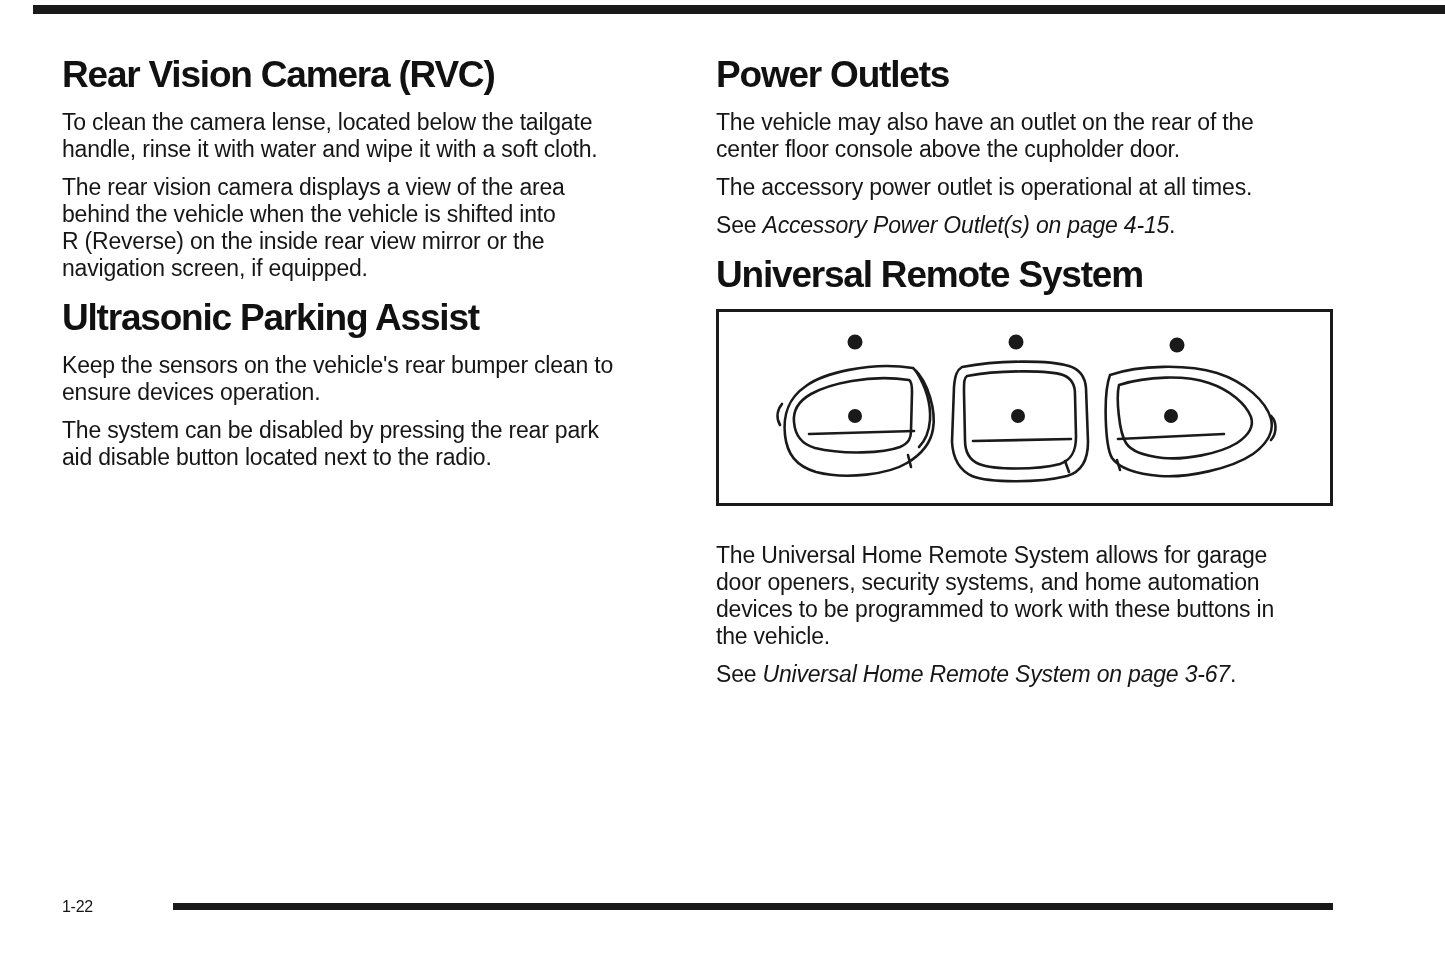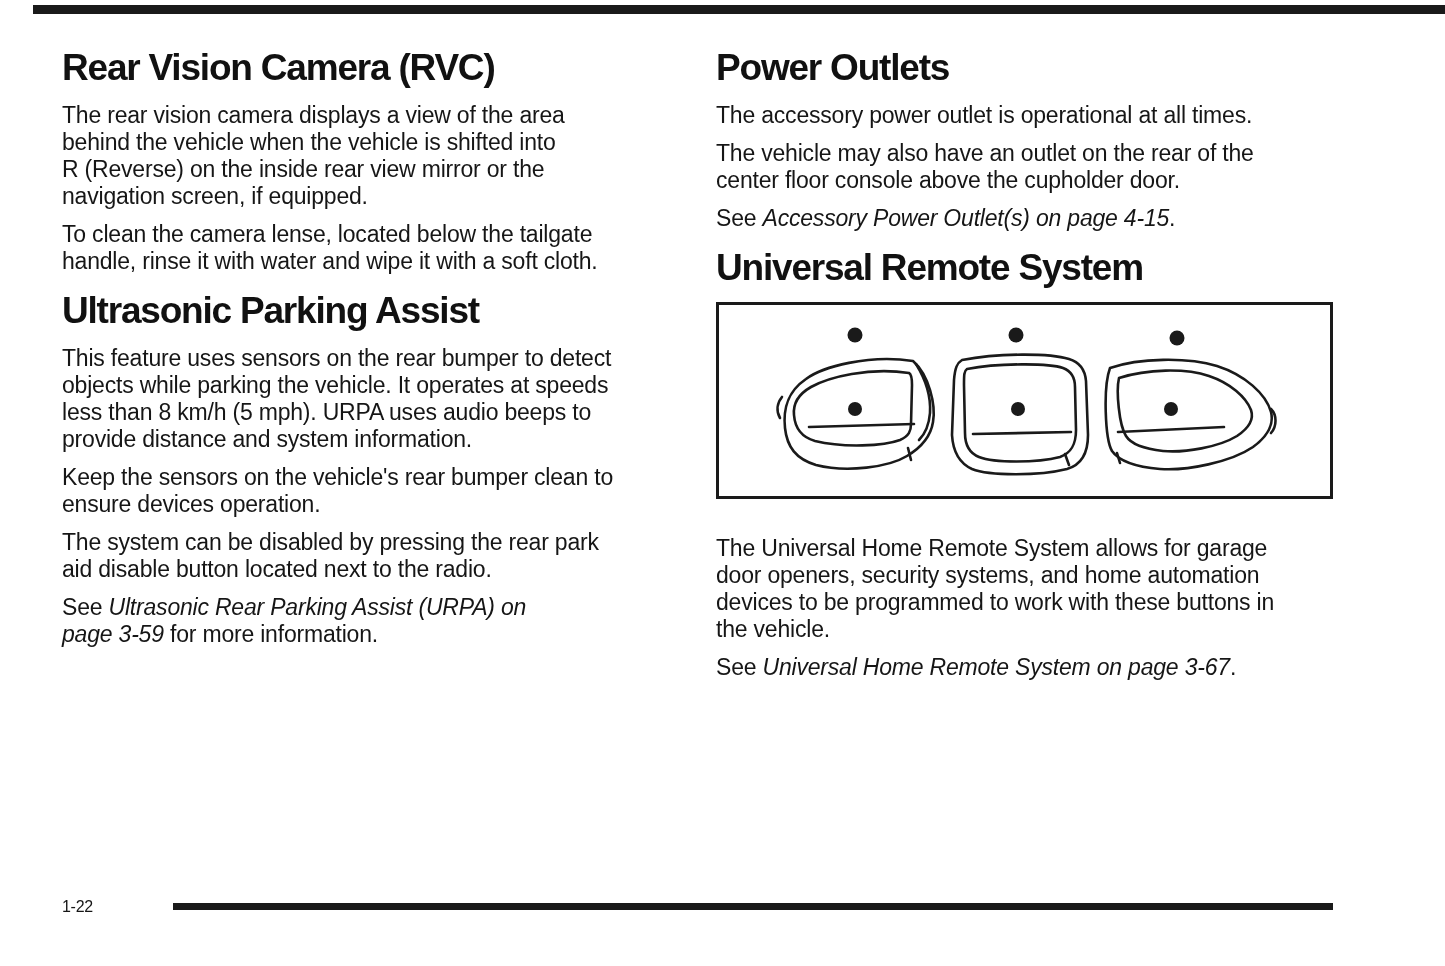--- a/index.html
+++ b/index.html
@@ -4,21 +4,21 @@
 <style>
   html,body{margin:0;padding:0;}
   body{
     width:1445px;height:966px;position:relative;background:#ffffff;
     font-family:"Liberation Sans","DejaVu Sans",sans-serif;
     color:#161616;overflow:hidden;
   }
   .rule{position:absolute;background:#1a1a1a;}
   #top-rule{left:33px;top:5px;right:0;height:9px;}
   #bottom-rule{left:173px;top:903px;width:1160px;height:7px;}
-  .col{position:absolute;top:48px;}
+  .col{position:absolute;top:55px;}
   #col-left{left:62px;width:604px;}
   #col-right{left:716px;width:622px;}
   h1{
     font-size:37px;line-height:40px;font-weight:bold;letter-spacing:-1.2px;
     margin:0 0 14px 0;color:#111;
   }
   h1.later{margin-top:16px;}
   p{
     font-size:23px;line-height:27px;margin:0 0 11px 0;
     white-space:pre-line;letter-spacing:-0.2px;
@@ -35,45 +35,39 @@
   svg .ln{fill:none;stroke:#1a1a1a;stroke-width:2.6;stroke-linecap:round;stroke-linejoin:round;}
   svg .dot{fill:#1a1a1a;stroke:none;}
 </style>
 </head>
 <body>
 
 <div class="rule" id="top-rule"></div>
 
 <div class="col" id="col-left">
   <h1>Rear Vision Camera (RVC)</h1>
+  <p>To clean the camera lense, located below the tailgate
+handle, rinse it with water and wipe it with a soft cloth.</p>
   <p>The rear vision camera displays a view of the area
 behind the vehicle when the vehicle is shifted into
 R (Reverse) on the inside rear view mirror or the
 navigation screen, if equipped.</p>
-  <p>To clean the camera lense, located below the tailgate
-handle, rinse it with water and wipe it with a soft cloth.</p>
 
   <h1 class="later">Ultrasonic Parking Assist</h1>
-  <p>This feature uses sensors on the rear bumper to detect
-objects while parking the vehicle. It operates at speeds
-less than 8 km/h (5 mph). URPA uses audio beeps to
-provide distance and system information.</p>
   <p>Keep the sensors on the vehicle's rear bumper clean to
 ensure devices operation.</p>
   <p>The system can be disabled by pressing the rear park
 aid disable button located next to the radio.</p>
-  <p><span>See </span><em>Ultrasonic Rear Parking Assist (URPA) on
-page 3-59</em><span> for more information.</span></p>
 </div>
 
 <div class="col" id="col-right">
   <h1>Power Outlets</h1>
-  <p>The accessory power outlet is operational at all times.</p>
   <p>The vehicle may also have an outlet on the rear of the
 center floor console above the cupholder door.</p>
+  <p>The accessory power outlet is operational at all times.</p>
   <p><span>See </span><em>Accessory Power Outlet(s) on page 4-15</em><span>.</span></p>
 
   <h1 class="later">Universal Remote System</h1>
 
   <div id="figure-box">
     <svg width="611" height="191" viewBox="0 0 611 191">
 
       <circle class="dot" cx="136" cy="30" r="7.5"></circle>
       <circle class="dot" cx="297" cy="30" r="7.5"></circle>
       <circle class="dot" cx="458" cy="33" r="7.5"></circle>

